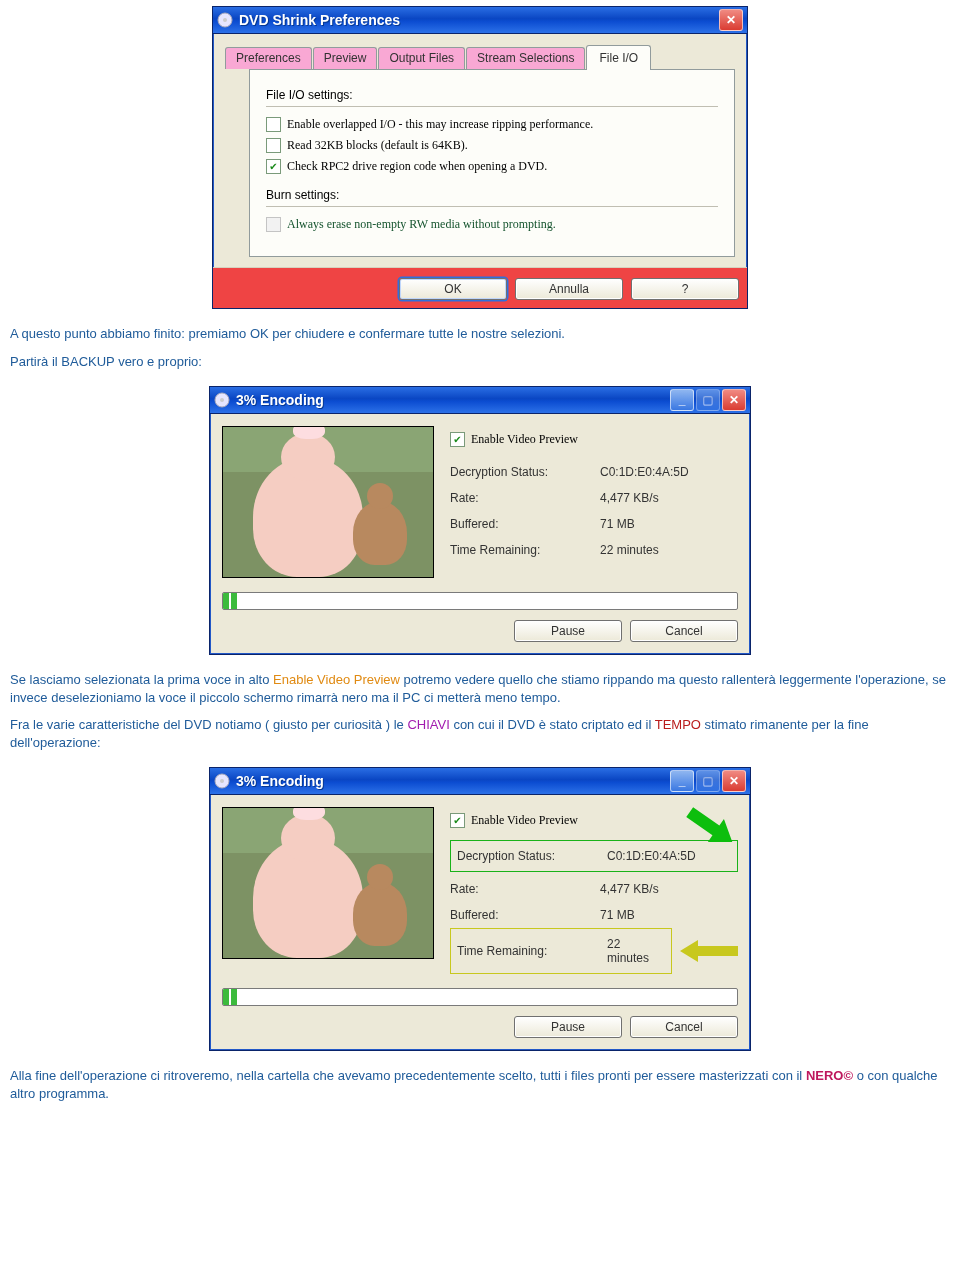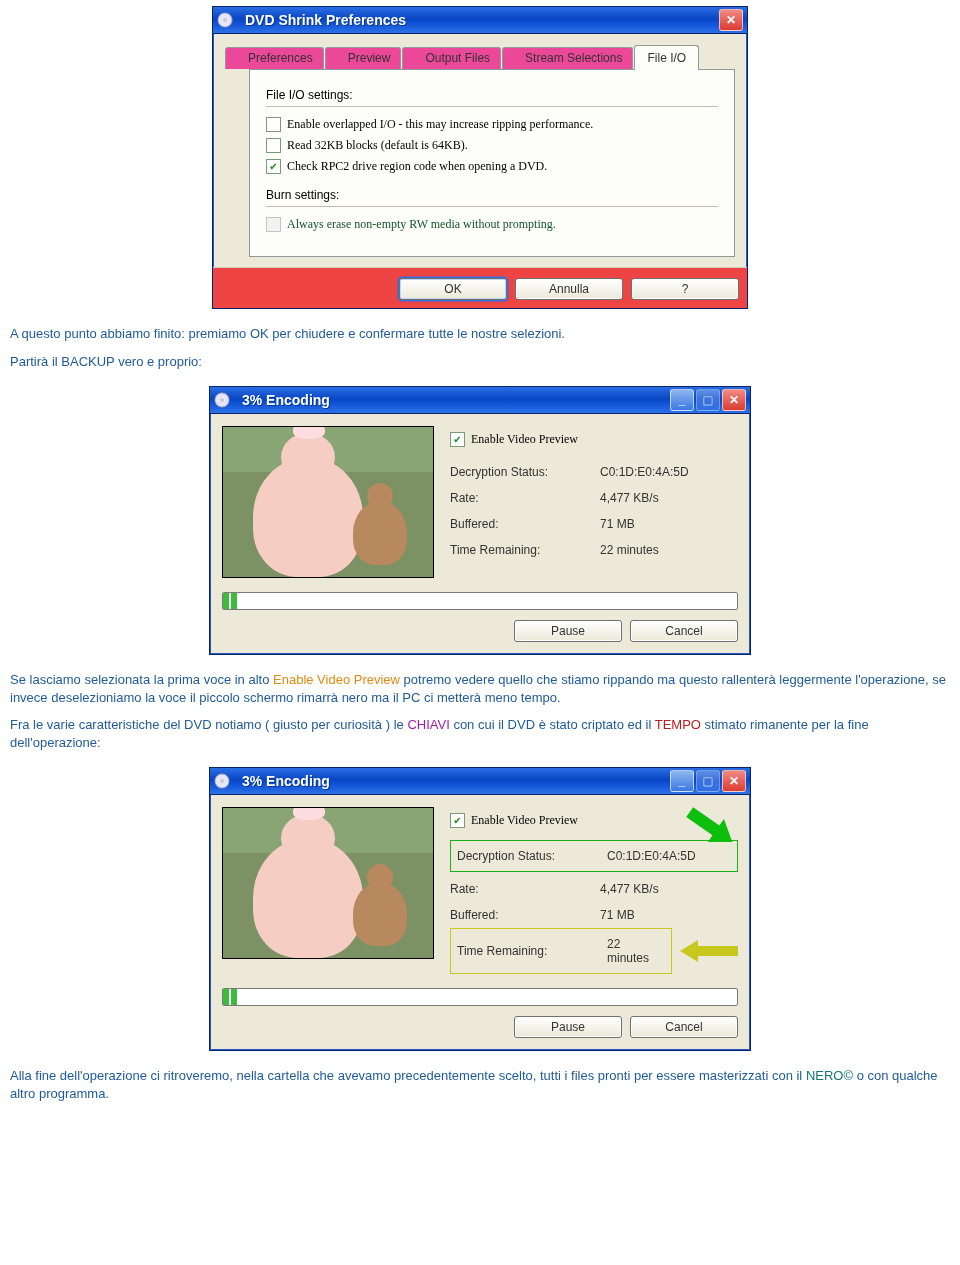--- a/index.html
+++ b/index.html
@@ -24,21 +24,20 @@
   .titlebar {
     display: flex;
     align-items: center;
     height: 26px;
     background: linear-gradient(to bottom, #2a6ee4 0%, #0a46c3 45%, #0b4cd1 55%, #2c71e8 100%);
     border-bottom: 1px solid #0a246a;
     padding: 0 4px;
     color: #fff;
     font-weight: bold;
     font-size: 14px;
-    gap: 6px;
   }
   .titlebar .app-icon {
     width: 16px; height: 16px; margin-right: 6px;
     display: inline-flex; align-items: center; justify-content: center;
   }
   .titlebar .title-text { flex: 1; text-shadow: 1px 1px 0 #063893; }
   .tb-btns { display: flex; gap: 2px; }
   .tb-btn {
     width: 22px; height: 20px; border-radius: 3px;
     display: inline-flex; align-items: center; justify-content: center;
@@ -54,22 +53,22 @@
 
   .client {
     padding: 10px 12px 10px 12px;
   }
 
   
   .tabs { display: flex; align-items: flex-end; gap: 1px; margin-bottom: 0; }
   .tab {
     border: 1px solid #919B9C;
     border-bottom: none;
-    background: #ec4899;
-    padding: 3px 10px 4px 22px;
+    background: #f9a8d4;
+    padding: 3px 10px 4px 10px;
     font-size: 12px;
     border-top-left-radius: 3px;
     border-top-right-radius: 3px;
   }
   .tab.active {
     background: #FDFDF9;
     position: relative;
     top: 1px;
     padding: 5px 12px;
     border-color: #919B9C;
@@ -164,21 +163,21 @@
 
   .enc-buttons {
     display: flex; justify-content: flex-end; gap: 8px; margin-top: 10px;
   }
 
   
   p.para { color: #205C9A; font-size: 13px; line-height: 1.35; margin: 10px 4px; }
   .orange { color: #E08A12; }
   .green { color: #a21caf; }
   .tempo { color: #b91c1c; }
-  .red { color: #0f766e; font-weight: normal; }
+  .red { color: #be185d; font-weight: bold; }
 
   svg { display:block; }
 </style>
 </head>
 <body>
 
 <div class="page">
 
   <div class="center">
     <div class="dialog-wrap">

